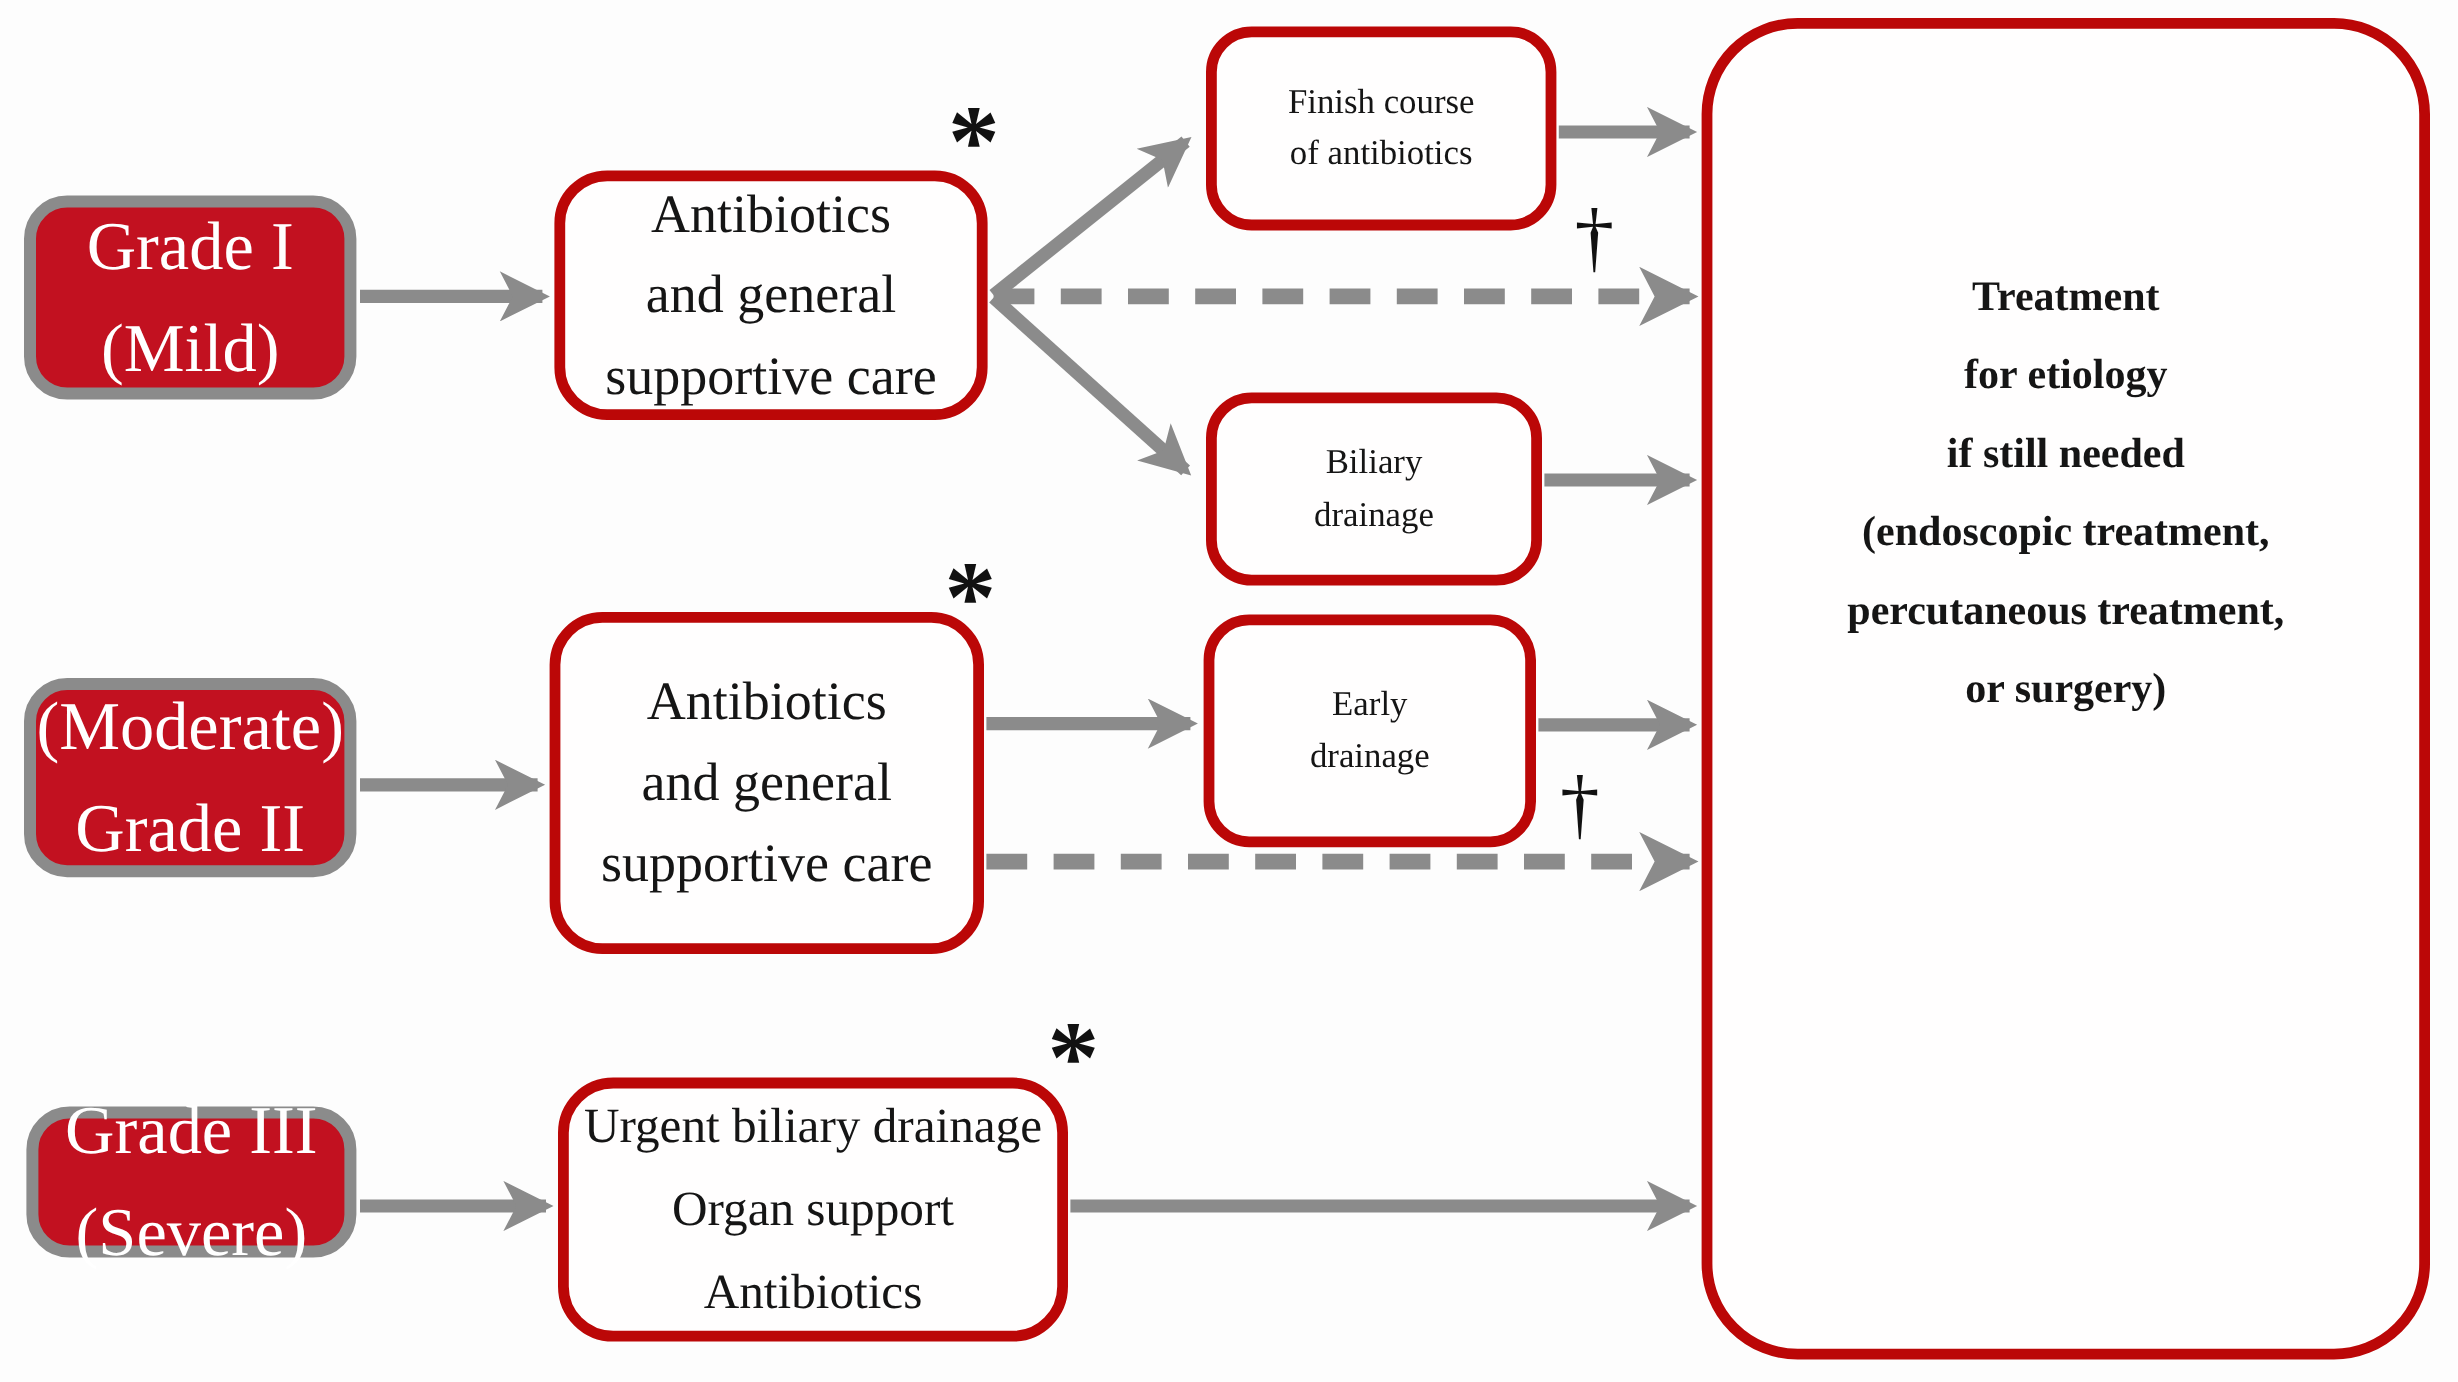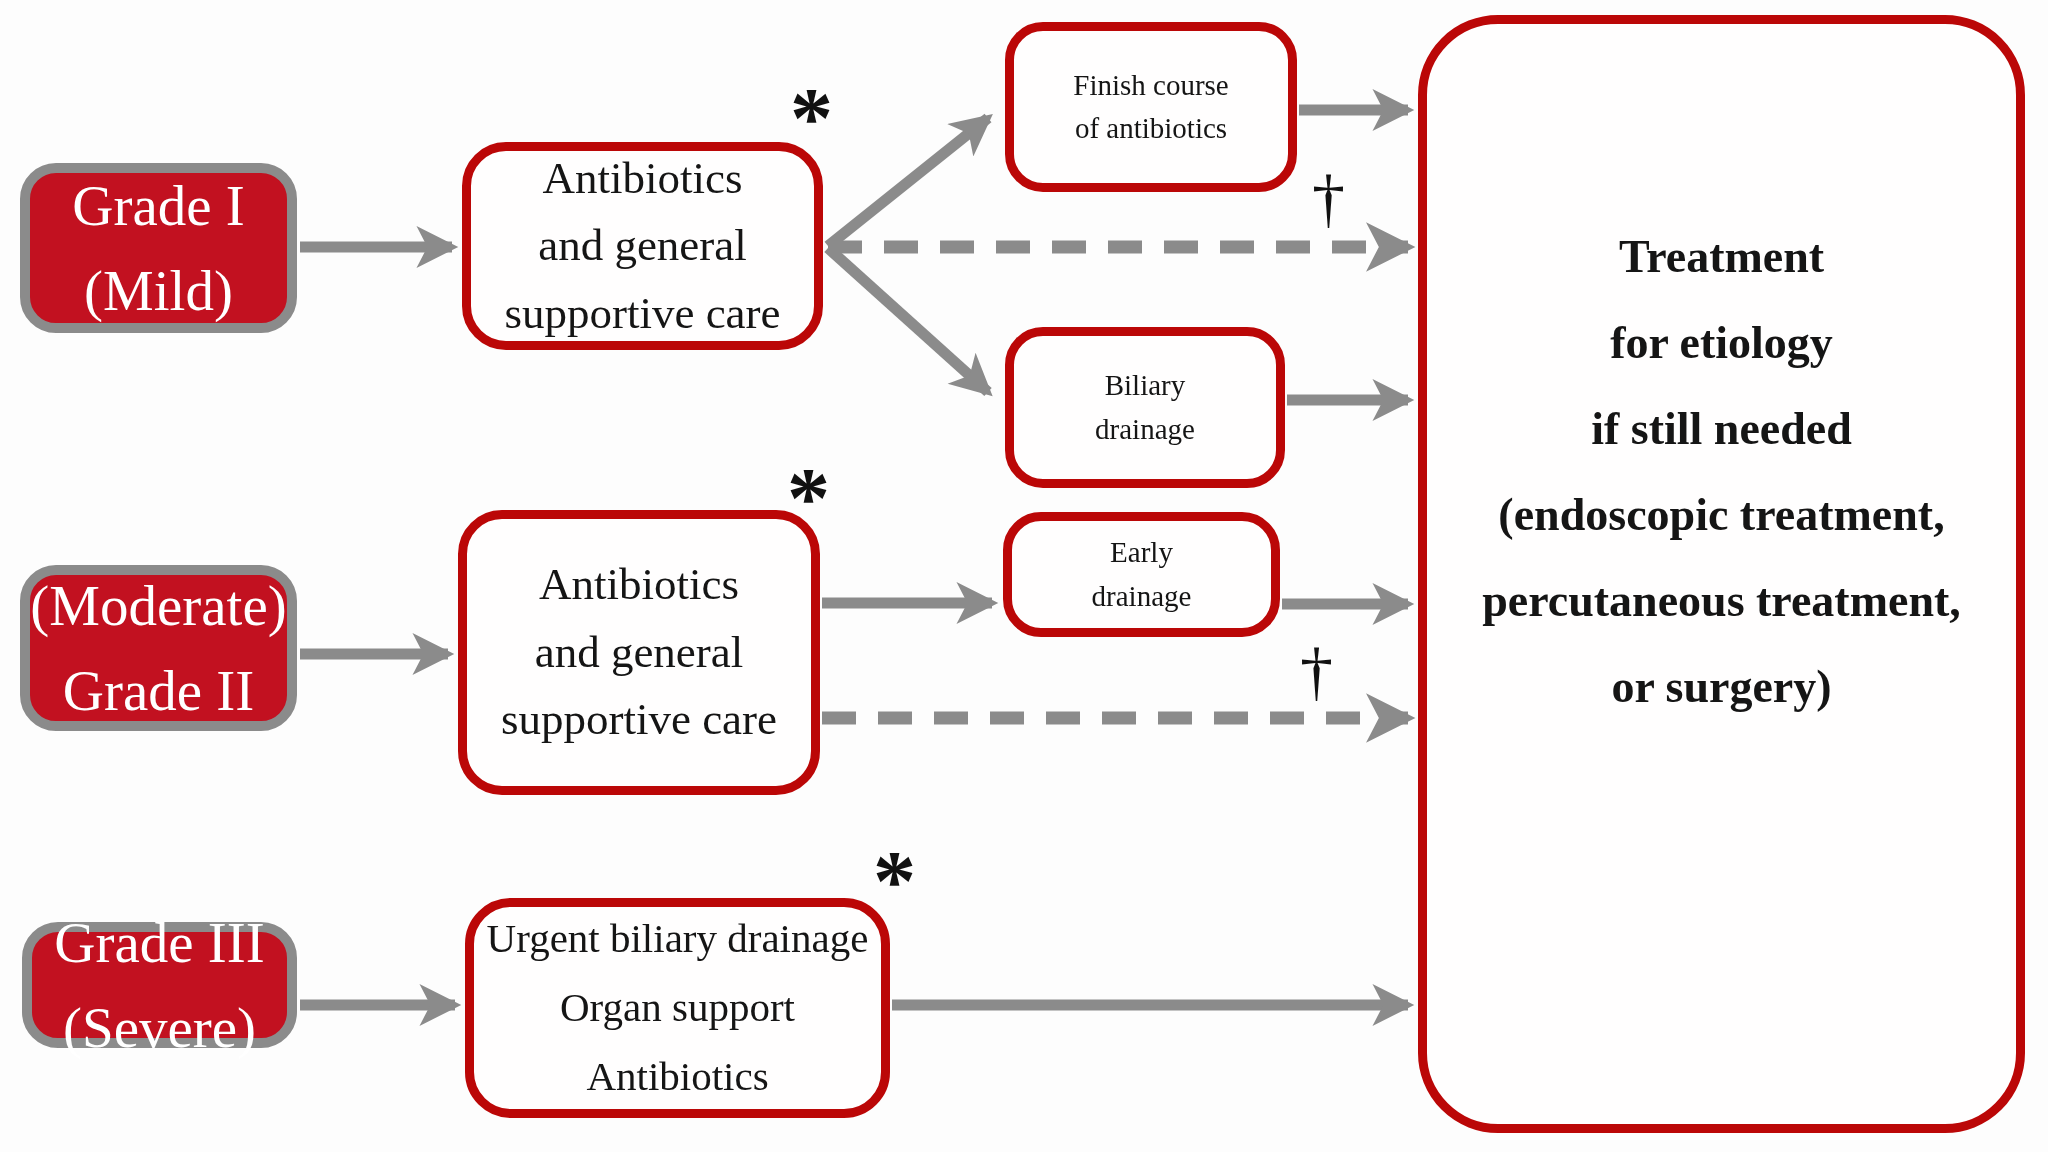--- a/index.html
+++ b/index.html
@@ -31,21 +31,21 @@
   .white{
     background:#fffefe;
     border:9px solid var(--red-border);
     color:var(--text-dark);
   }
   .care{border-radius:44px; font-size:45px; line-height:1.5;}
   .small{border-radius:38px; font-size:29px; line-height:1.5;}
   .urgent{border-radius:46px; font-size:41px; line-height:1.55;justify-content:space-between;}
   .big{
     border-radius:80px;
-    font-weight:bold; font-size:46px; line-height:1.87;
+    font-weight:bold; font-size:35px; line-height:1.87;
     justify-content:flex-start; padding-top:190px;
   }
   .mark{position:absolute; color:#111; line-height:1;}
   .asterisk{font-size:86px; font-weight:bold;}
   .dagger{font-size:66px;}
 </style>
 </head>
 <body>
 
 <div class="canvas">
@@ -100,21 +100,21 @@
   <div class="node white small" style="left:1005px;top:22px;width:292px;height:170px;">
     <span>Finish course</span>
     <span>of antibiotics</span>
   </div>
 
   <div class="node white small" style="left:1005px;top:327px;width:280px;height:161px;">
     <span>Biliary</span>
     <span>drainage</span>
   </div>
 
-  <div class="node white small" style="left:1003px;top:512px;width:277px;height:125px;">
+  <div class="node white small" style="left:1003px;top:512px;width:277px;height:194px;">
     <span>Early</span>
     <span>drainage</span>
   </div>
 
   <div class="node white urgent" style="left:465px;top:898px;width:425px;height:220px;">
     <span>Urgent biliary drainage</span>
     <span>Organ support</span>
     <span>Antibiotics</span>
   </div>
 

